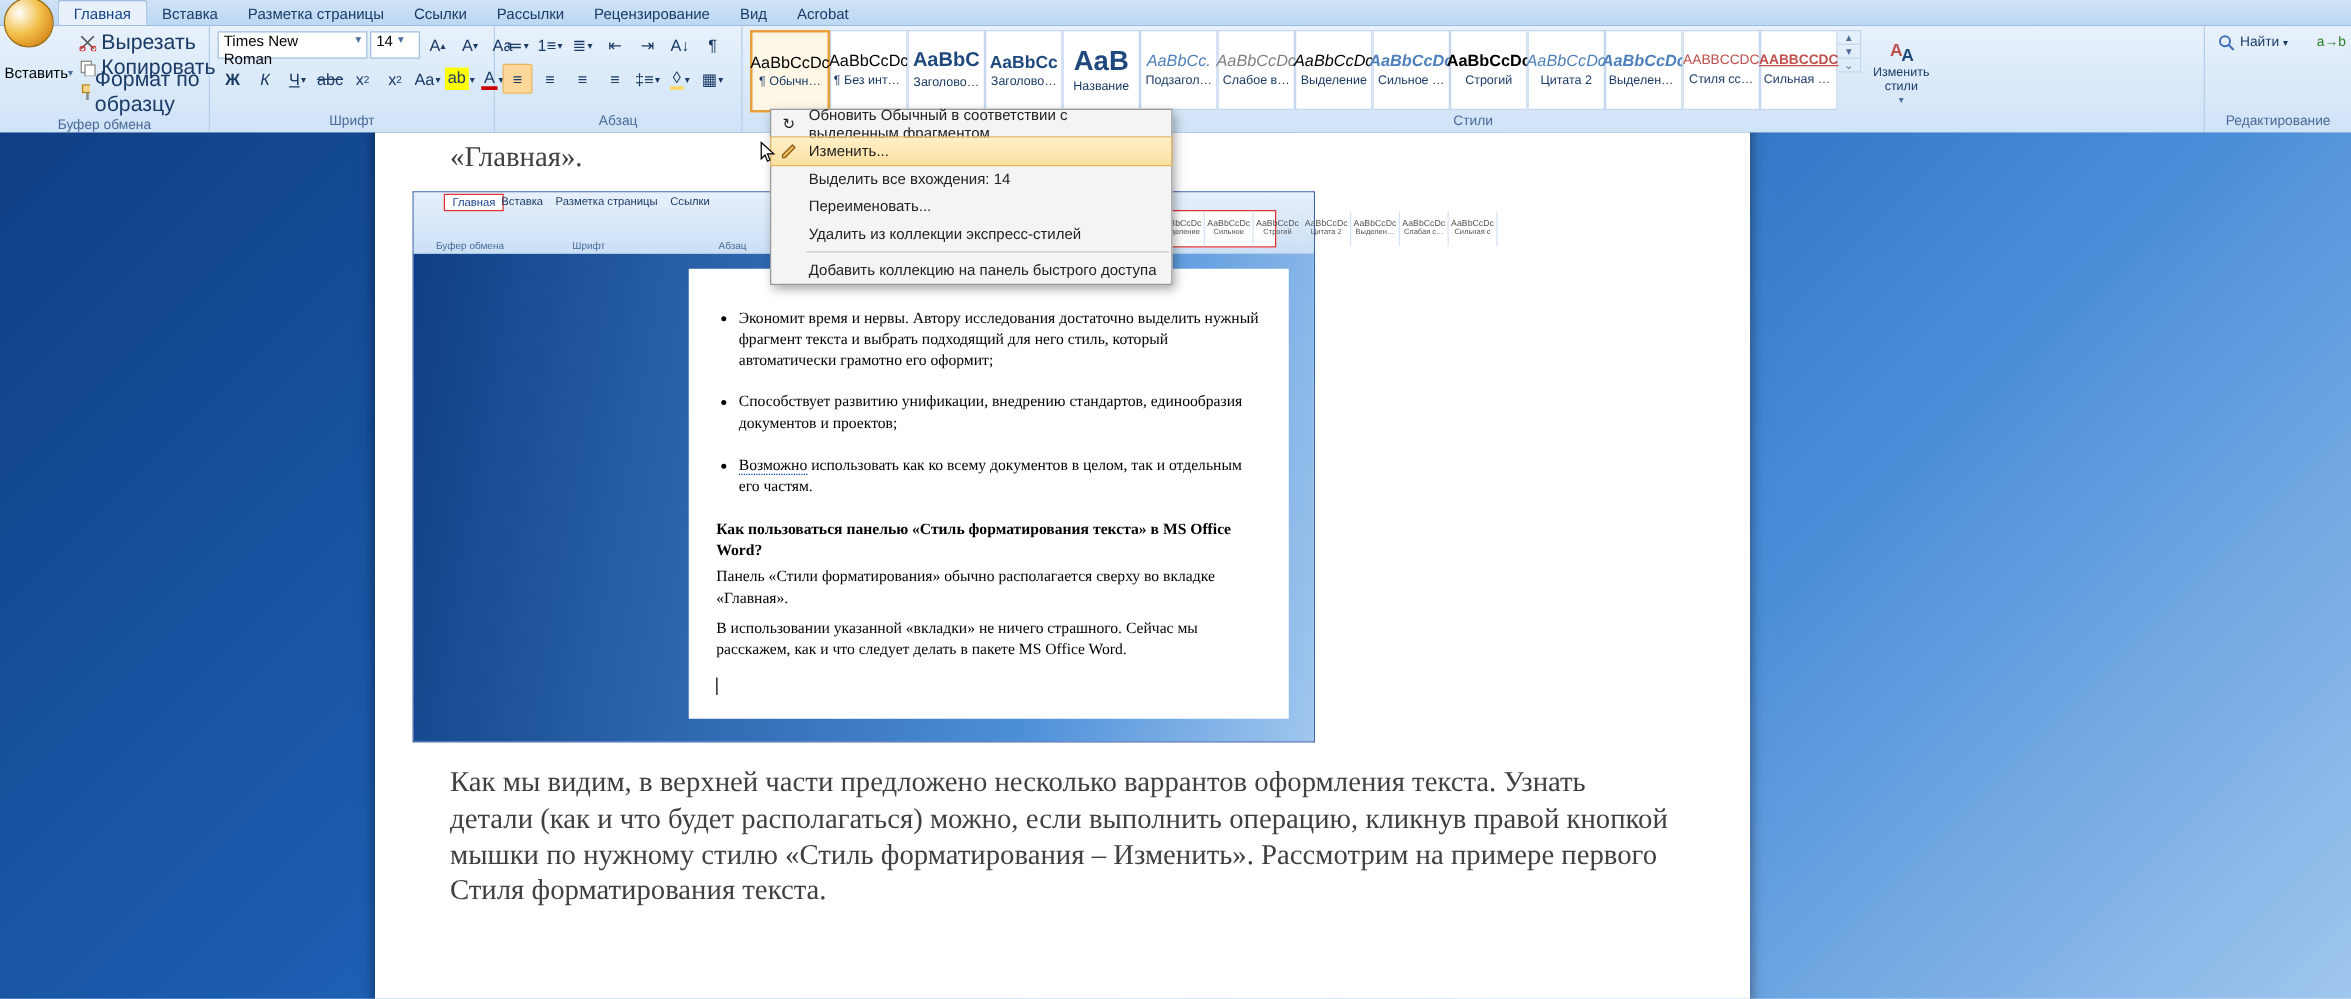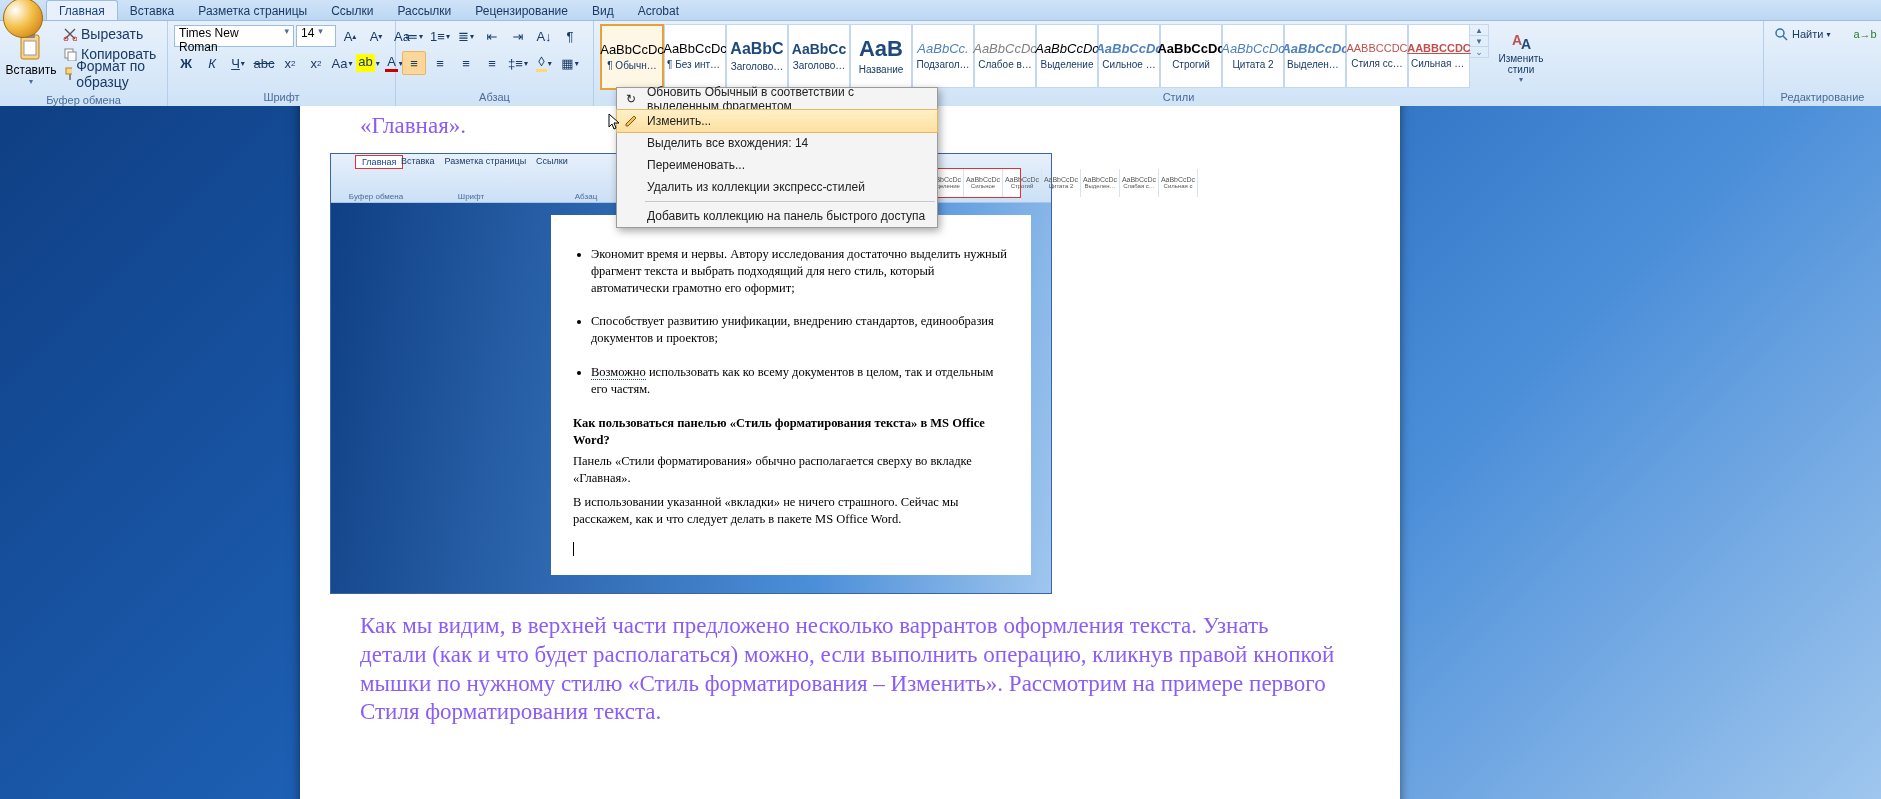--- a/index.html
+++ b/index.html
@@ -8,24 +8,24 @@
 .office-btn{position:absolute;left:3px;top:-2px;width:38px;height:38px;border-radius:50%;background:radial-gradient(circle at 30% 30%,#fff,#f3c04a 45%,#d88a1d 80%);border:1px solid #9a6b15;z-index:5}
 .tabs{display:flex;align-items:flex-end;height:20px;padding-left:46px}
 .tab{padding:3px 12px 2px;font-size:12px;color:#1a3b66;cursor:pointer}
 .tab.active{background:#e8f1fb;border:1px solid #9bbde0;border-bottom:none;border-radius:3px 3px 0 0;color:#15428b;font-weight:normal}
 
 .ribbon{height:85px;background:linear-gradient(#e8f1fb,#cfe3f7);border-bottom:1px solid #9bbde0;display:flex;position:relative}
 .group{border-right:1px solid #b5cfeb;padding:3px 6px 0;display:flex;flex-direction:column;justify-content:space-between}
 .group-title{font-size:11px;color:#4a6b99;text-align:center;padding:2px 0 3px}
 .group-body{flex:1;display:flex;align-items:flex-start}
 
-.big-btn{display:flex;flex-direction:column;align-items:center;justify-content:center;width:48px;height:66px;border:1px solid transparent;border-radius:3px;cursor:pointer}
+.big-btn{display:flex;flex-direction:row;align-items:center;justify-content:center;width:48px;height:66px;border:1px solid transparent;border-radius:3px;cursor:pointer}
 .big-btn svg{margin-bottom:2px}
 .small-row{display:flex;align-items:center;height:20px;cursor:pointer;padding:0 3px;border-radius:2px}
-.small-row .lbl{margin-left:4px;font-size:14px;color:#1a3b66}
+.small-row .lbl{margin-left:4px;font-size:17px;color:#1a3b66}
 
 .font-row{display:flex;align-items:center;gap:2px;margin-bottom:3px}
 .combo{height:20px;background:#fff;border:1px solid #9bbde0;display:flex;align-items:flex-start;padding:0 4px;font-size:12px}
 .combo .dd{margin-left:4px;color:#4a6b99;font-size:9px}
 .icon-btn{width:22px;height:22px;display:flex;align-items:center;justify-content:center;border:1px solid transparent;border-radius:2px;cursor:pointer;font-size:13px;color:#1a3b66;position:relative}
 .icon-btn.active{background:#fbd79a;border-color:#e8b560}
 .icon-btn .dd{font-size:8px;margin-left:1px}
 
 
 .styles-scroll{display:flex;gap:0;height:64px}
@@ -43,21 +43,21 @@
 .edit-row svg,.edit-row .ico{margin-right:4px}
 
 .ctx-menu{position:absolute;left:616px;top:66px;width:320px;background:#f4f4f4;border:1px solid #9b9b9b;box-shadow:2px 3px 8px rgba(0,0,0,.35);z-index:40;font-size:12px}
 .ctx-item{display:flex;align-items:center;height:22px;padding:0 10px 0 30px;position:relative;cursor:pointer;color:#222}
 .ctx-item:hover,.ctx-item.hl{background:linear-gradient(#fff0c8,#fde0a0);border:1px solid #e8b560;margin:-1px}
 .ctx-sep{height:1px;background:#c8c8c8;margin:3px 2px 3px 28px}
 .ctx-item .ico{position:absolute;left:6px;width:16px;height:16px;display:flex;align-items:center;justify-content:center}
 
 .workspace{position:absolute;left:0;top:106px;right:0;bottom:0;background:linear-gradient(135deg,#0f3f84 0%,#1e61b6 40%,#4c8fd9 70%,#9fc6ee 100%);overflow:hidden}
 .page{position:absolute;left:300px;top:-20px;width:980px;min-height:900px;background:#fff;box-shadow:0 0 10px rgba(0,0,0,.5);padding:20px 60px 40px}
-.doc-p{font-family:"Times New Roman",serif;font-size:23px;line-height:1.25;color:#8b5cf6;margin:6px 0}
+.doc-p{font-family:"Times New Roman",serif;font-size:23px;line-height:1.25;color:#404040;margin:6px 0}
 .shot{margin:12px 0 18px -30px;width:720px;border:1px solid #3a64a8}
 .shot .shot-ribbon{height:48px;background:linear-gradient(#e7f0fb,#cbe0f6);border-bottom:1px solid #a9c5e6;position:relative}
 .shot .mini-tab{position:absolute;left:24px;top:1px;font-size:9px;padding:1px 6px;background:#fff;border:1px solid #d33;color:#15428b}
 .shot .mini-tabs{position:absolute;left:70px;top:2px;font-size:9px;color:#1a3b66;display:flex;gap:10px}
 .shot .mini-styles{position:absolute;left:320px;top:14px;right:30px;height:28px;border:1.5px solid #d33;background:#fefefe;display:flex}
 .shot .mini-style{flex:0 0 38px;border-right:1px solid #d6e3f3;font-size:6px;display:flex;flex-direction:column;align-items:center;justify-content:center;color:#555}
 .shot .mini-grouplabels{position:absolute;left:10px;bottom:1px;right:10px;display:flex;font-size:8px;color:#4a6b99}
 .shot .mgl{text-align:center}
 .shot-body{background:linear-gradient(100deg,#0f3f84,#4c8fd9 70%,#9fc6ee);padding:12px 20px 18px 220px}
 .shot-inner{background:#fff;padding:14px 22px;font-family:"Times New Roman",serif;font-size:12.5px;color:#000;line-height:1.35}

